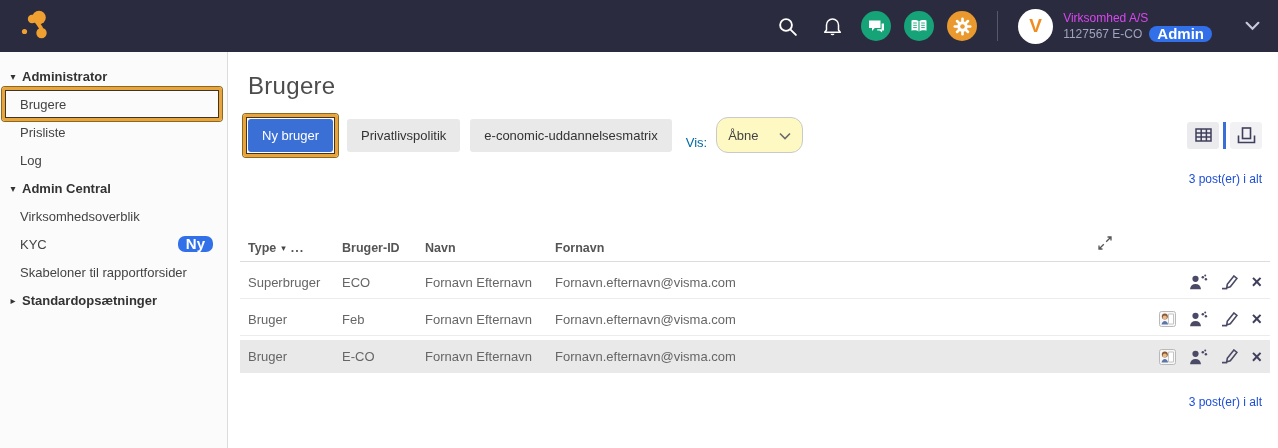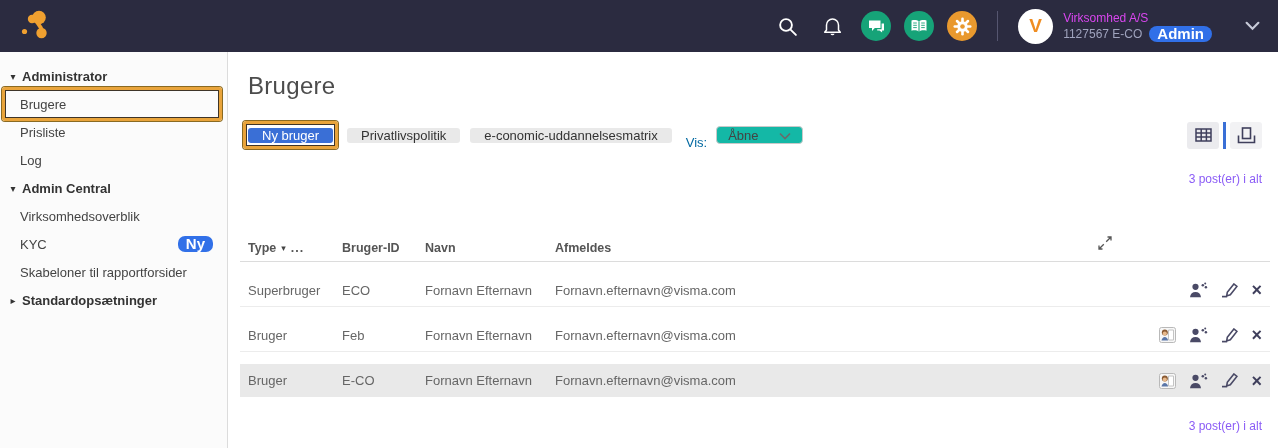--- a/index.html
+++ b/index.html
@@ -31,40 +31,40 @@
   .side-item { position:relative; height:28px; display:flex; align-items:center; padding-left:20px; font-size:13px; color:#444; cursor:pointer; }
   .side-item.section { padding-left:6px; font-weight:bold; color:#333; }
   .arr { width:14px; display:inline-block; font-size:10px; color:#333; text-align:center; margin-right:2px; }
   .ny-badge { margin-left:auto; margin-right:14px;border-radius:7px; }
   .hl-sidebar { position:absolute; left:2px; right:5px; top:-3px; bottom:-3px; border:3px solid #e9a43b; border-radius:3px;
                 box-shadow: inset 0 0 0 1px #3e3428, 0 0 0 1px #8a6a22; pointer-events:none; }
   
   main { flex:1; padding:18px 16px 0 20px; }
   h1 { font-size:24px; font-weight:400; color:#4c4c4c; margin:2px 0 20px; letter-spacing:.3px; }
   .toolbar { display:flex; align-items:center; height:30px; }
-  .btn { height:15px; padding:0 14px; font-size:13px; border:none; border-radius:3px; background:#e9e9e9; color:#333;
+  .btn { height:33px; padding:0 14px; font-size:13px; border:none; border-radius:3px; background:#e9e9e9; color:#333;
          margin-right:10px; cursor:pointer; font-family:inherit; }
   .btn.primary { background:#3a6fd6; color:#fff; margin-right:0; }
   .hl-wrap { position:relative; display:inline-block; margin-right:14px; }
   .hl-box { position:absolute; left:-5px; right:-5px; top:-5px; bottom:-5px; border:3px solid #e9a43b; border-radius:3px;
             box-shadow: inset 0 0 0 1px #3e3428, 0 0 0 1px #8a6a22; pointer-events:none; }
   .vis-label { font-size:13px; color:#0369a1; margin:15px 9px 0 4px; }
-  .select { height:18px; border:1px solid #c9c9c9; border-radius:4px; background:#14b8a6; display:flex; align-items:center;
+  .select { height:36px; border:1px solid #c9c9c9; border-radius:12px; background:#fef9c3; display:flex; align-items:center;
             padding:0 11px; gap:20px; font-size:13px; color:#444; cursor:pointer; }
   .tool-right { margin-left:auto; display:flex; align-items:center; }
   .icon-btn-sq { width:32px; height:27px; border-radius:3px; display:flex; align-items:center; justify-content:center;
                  background:#ebebee; cursor:pointer; }
   .icon-btn-sq.print { background:#f2f2f4; }
   .blue-div { width:3px; height:27px; background:#3a6fd6; margin:0 4px; }
-  .count { font-size:12px; color:#8b5cf6; text-align:right; margin-top:22px; }
+  .count { font-size:12px; color:#1d4ed8; text-align:right; margin-top:22px; }
   .count.bottom { margin-top:22px; }
   
   .table { margin-top:48px; }
   .thead, .trow { display:grid; grid-template-columns:94px 83px 130px 397px 1fr 150px; align-items:center;
-                  padding:0 8px; margin:12px -8px; }
+                  padding:0 8px; margin:4px -8px; }
   .thead { height:28px; font-size:12.5px; font-weight:bold; color:#555; border-bottom:1px solid #dcdcdc; }
   .th-type { display:flex; align-items:center; gap:5px; }
   .sort-arrow { font-size:9px; color:#444; }
   .th-more { color:#555; letter-spacing:1px; cursor:pointer; }
   .th-actions { display:flex; justify-content:flex-end; align-items:flex-start; height:100%; padding-top:2px; }
   .trow { height:33px; font-size:13px; color:#666; }
   .trow:not(:last-child) { border-bottom:1px solid #ececec; }
   .trow.hl { background:#e9e9e9; border-bottom:none; }
   .actions { display:flex; justify-content:flex-end; align-items:center; gap:13px; }
   .act { display:flex; align-items:center; cursor:pointer; }
@@ -219,21 +219,21 @@
 
     <div class="table">
       <div class="thead">
         <div class="th-type">
           <span>Type</span>
           <span class="sort-arrow">▾</span>
           <span class="th-more">...</span>
         </div>
         <div>Bruger-ID</div>
         <div>Navn</div>
-        <div>Afmeldes</div>
+        <div>Fornavn</div>
         <div class="th-actions">
           <span class="expand-btn">
             <svg width="14" height="14" viewBox="0 0 14 14" fill="none" stroke="#555" stroke-width="1.3">
               <path d="M8.2 5.8L13 1M9.5 1H13v3.5M5.8 8.2L1 13M4.5 13H1V9.5"></path>
             </svg>
           </span>
         </div>
       </div>
       <div>
           <div class="trow">

